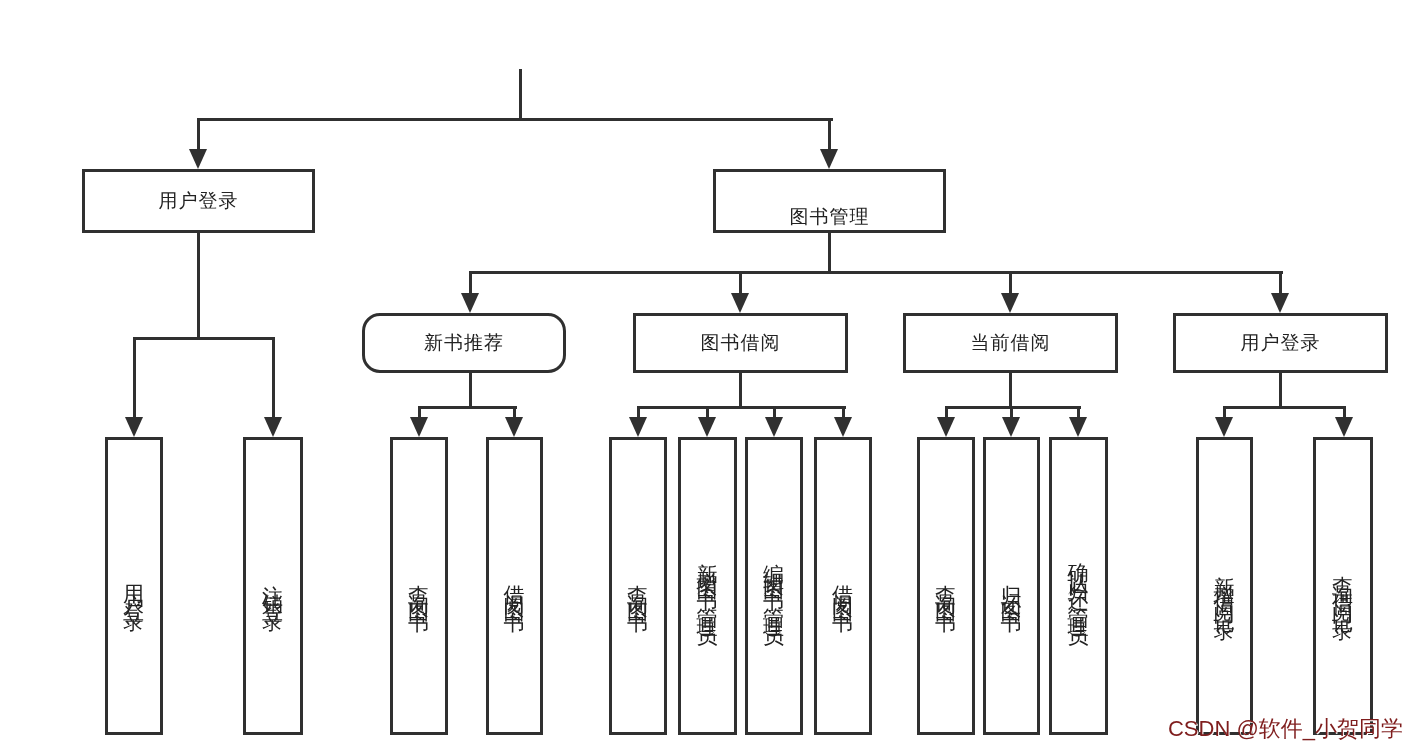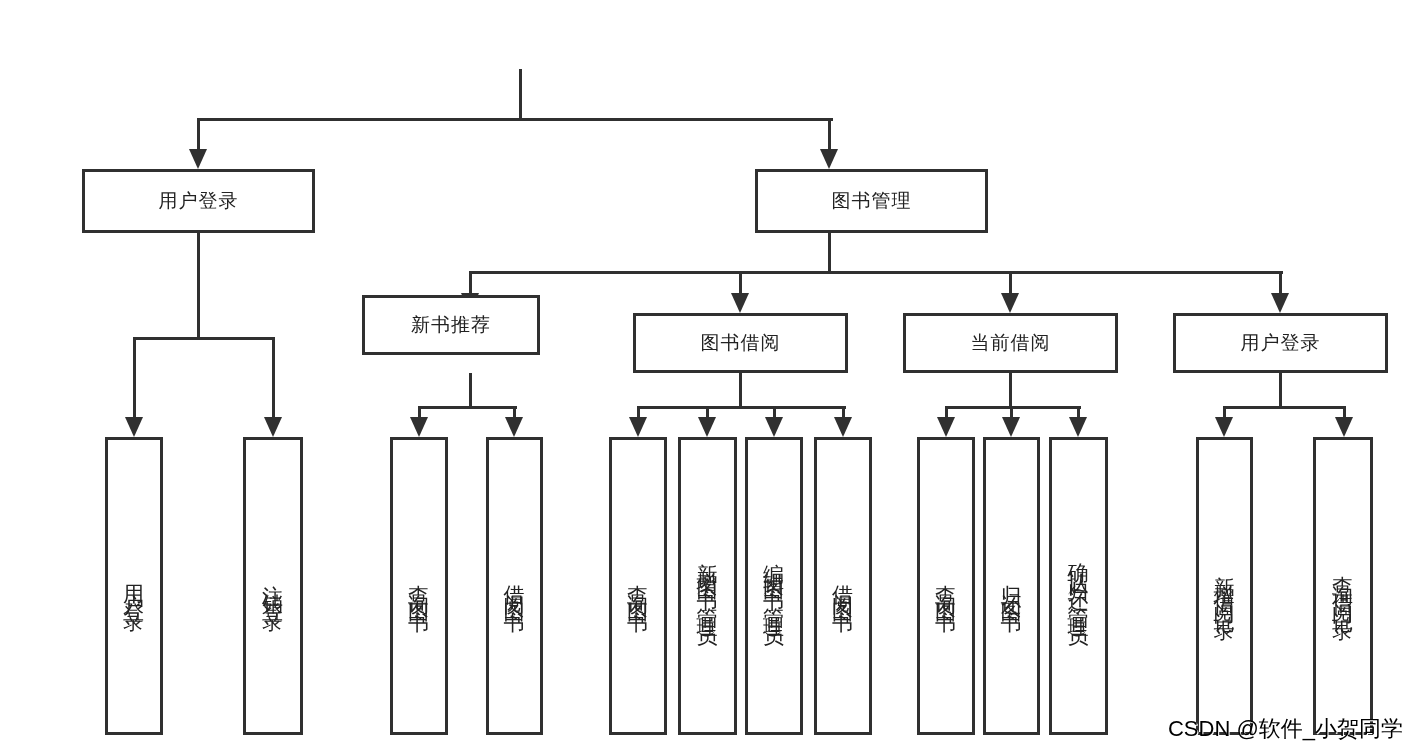--- a/index.html
+++ b/index.html
@@ -26,41 +26,41 @@
 
   
   .h{position:absolute;height:3px;background:#303030;}
   .v{position:absolute;width:3px;background:#303030;}
   .ah{position:absolute;width:0;height:0;
       border-left:9px solid transparent;border-right:9px solid transparent;
       border-top:20px solid #303030;}
 
   .watermark{
     position:absolute;top:714px;right:2px;z-index:5;
-    font-size:22px;color:#000000;white-space:nowrap;
+    font-size:22px;color:#7f1d1d;white-space:nowrap;
     text-shadow:1px 1px 0 #ffffff;
   }
 </style>
 </head>
 <body>
 
 <div class="canvas">
 
 
   <div class="v" style="left:519px;top:69px;height:51px;"></div>
   <div class="h" style="left:197px;top:118px;width:636px;"></div>
   <div class="v" style="left:197px;top:118px;height:31px;"></div>
   <div class="ah" style="left:189px;top:149px;"></div>
   <div class="v" style="left:828px;top:118px;height:31px;"></div>
   <div class="ah" style="left:820px;top:149px;"></div>
 
   <div class="hbox" style="left:82px;top:169px;width:233px;height:64px;">
     <span>用户登录</span>
   </div>
-  <div class="hbox" style="left:755px;top:169px;width:233px;height:64px;">
+  <div class="hbox" style="left:713px;top:169px;width:233px;height:64px;align-items:flex-end;">
     <span>图书管理</span>
   </div>
 
   <div class="v" style="left:197px;top:233px;height:107px;"></div>
   <div class="h" style="left:133px;top:337px;width:142px;"></div>
   <div class="v" style="left:133px;top:337px;height:80px;"></div>
   <div class="ah" style="left:125px;top:417px;"></div>
   <div class="v" style="left:272px;top:337px;height:80px;"></div>
   <div class="ah" style="left:264px;top:417px;"></div>
 
@@ -68,21 +68,21 @@
   <div class="h" style="left:469px;top:271px;width:814px;"></div>
   <div class="v" style="left:469px;top:271px;height:22px;"></div>
   <div class="ah" style="left:461px;top:293px;"></div>
   <div class="v" style="left:739px;top:271px;height:22px;"></div>
   <div class="ah" style="left:731px;top:293px;"></div>
   <div class="v" style="left:1009px;top:271px;height:22px;"></div>
   <div class="ah" style="left:1001px;top:293px;"></div>
   <div class="v" style="left:1279px;top:271px;height:22px;"></div>
   <div class="ah" style="left:1271px;top:293px;"></div>
 
-  <div class="hbox" style="left:362px;top:295px;width:178px;height:60px;">
+  <div class="hbox" style="left:362px;top:313px;width:204px;height:60px;border-radius:18px;">
     <span>新书推荐</span>
   </div>
   <div class="hbox" style="left:633px;top:313px;width:215px;height:60px;">
     <span>图书借阅</span>
   </div>
   <div class="hbox" style="left:903px;top:313px;width:215px;height:60px;">
     <span>当前借阅</span>
   </div>
   <div class="hbox" style="left:1173px;top:313px;width:215px;height:60px;">
     <span>用户登录</span>

